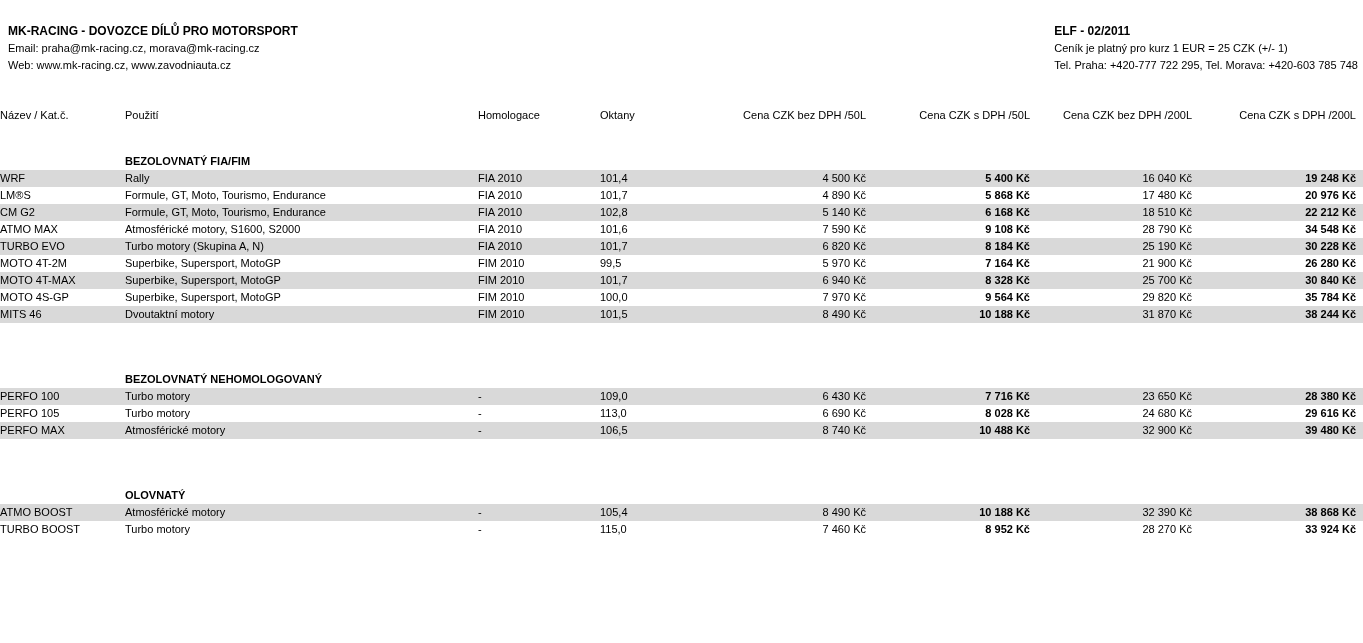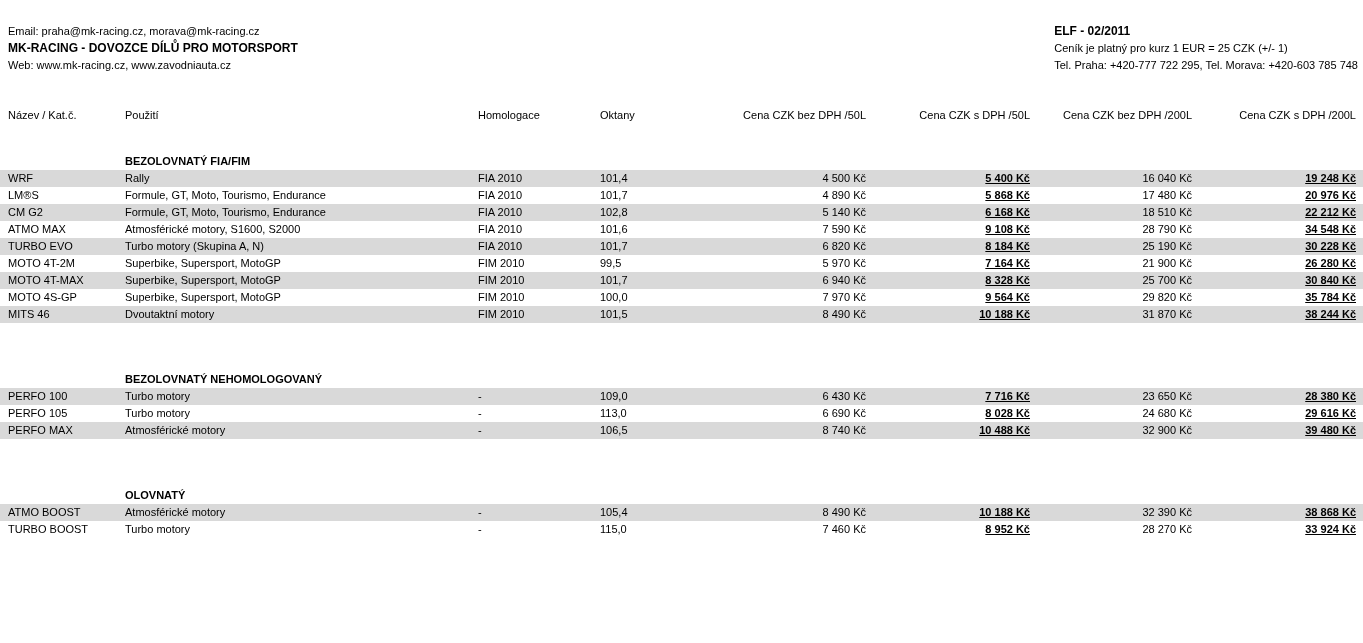--- a/index.html
+++ b/index.html
@@ -19,44 +19,44 @@
   .header .title-line { font-weight: bold; font-size: 12px; }
   .header-right { text-align: left; }
 
   .colheads, .row {
     display: grid;
     grid-template-columns: 125px 353px 122px 66px 200px 164px 162px 171px;
     height: 17px; line-height: 17px;
   }
   .colheads { margin-top: 33px; }
   .cell { overflow: hidden; white-space: nowrap; }
-  .c0 { padding-left: 8px; }
+  .c0 { }
   .c4, .c5, .c6, .c7 { text-align: right; }
   .c7 { padding-right: 7px; }
   .row .c0 { font-weight: normal; }
-  .row .c5, .row .c7 { font-weight: bold; text-decoration: underline; }
+  .row .c5, .row .c7 { font-weight: bold; }
 
   .section { margin-top: 48px; }
   .section.first { margin-top: 29px; }
   .section-title {
     height: 17px; line-height: 17px;
     padding-left: 125px;
     font-weight: bold;
   }
   .rows .row:nth-child(odd) { background: #d9d9d9; }
 </style>
 </head>
 <body>
 
 <div class="page">
 
   <div class="header">
     <div class="header-left">
+      <div class="line title-line">MK-RACING - DOVOZCE DÍLŮ PRO MOTORSPORT</div>
       <div class="line">Email: praha@mk-racing.cz, morava@mk-racing.cz</div>
-      <div class="line title-line">MK-RACING - DOVOZCE DÍLŮ PRO MOTORSPORT</div>
       <div class="line">Web: www.mk-racing.cz, www.zavodniauta.cz</div>
     </div>
     <div class="header-right">
       <div class="line title-line">ELF - 02/2011</div>
       <div class="line">Ceník je platný pro kurz 1 EUR = 25 CZK (+/- 1)</div>
       <div class="line">Tel. Praha: +420-777 722 295, Tel. Morava: +420-603 785 748</div>
     </div>
   </div>
 
   <div class="colheads">

